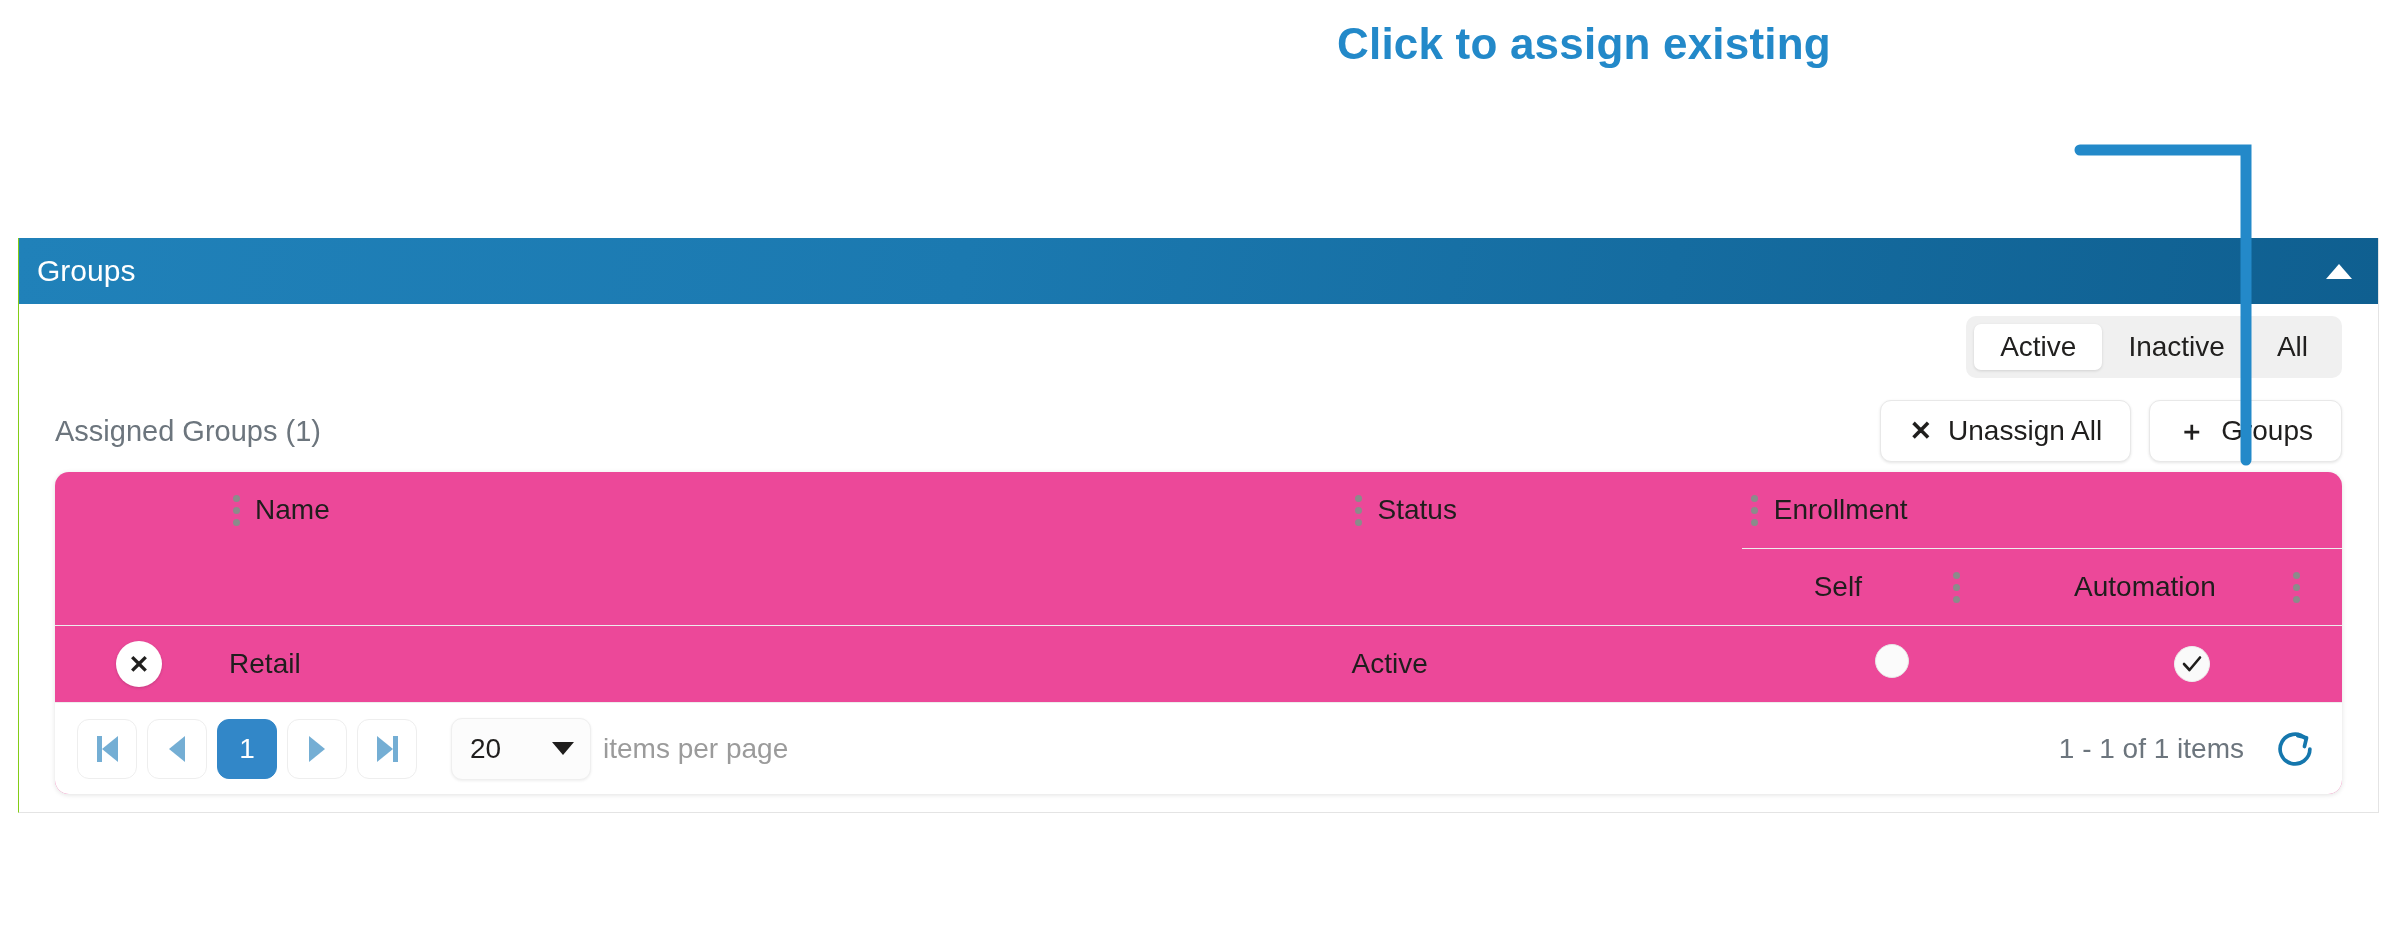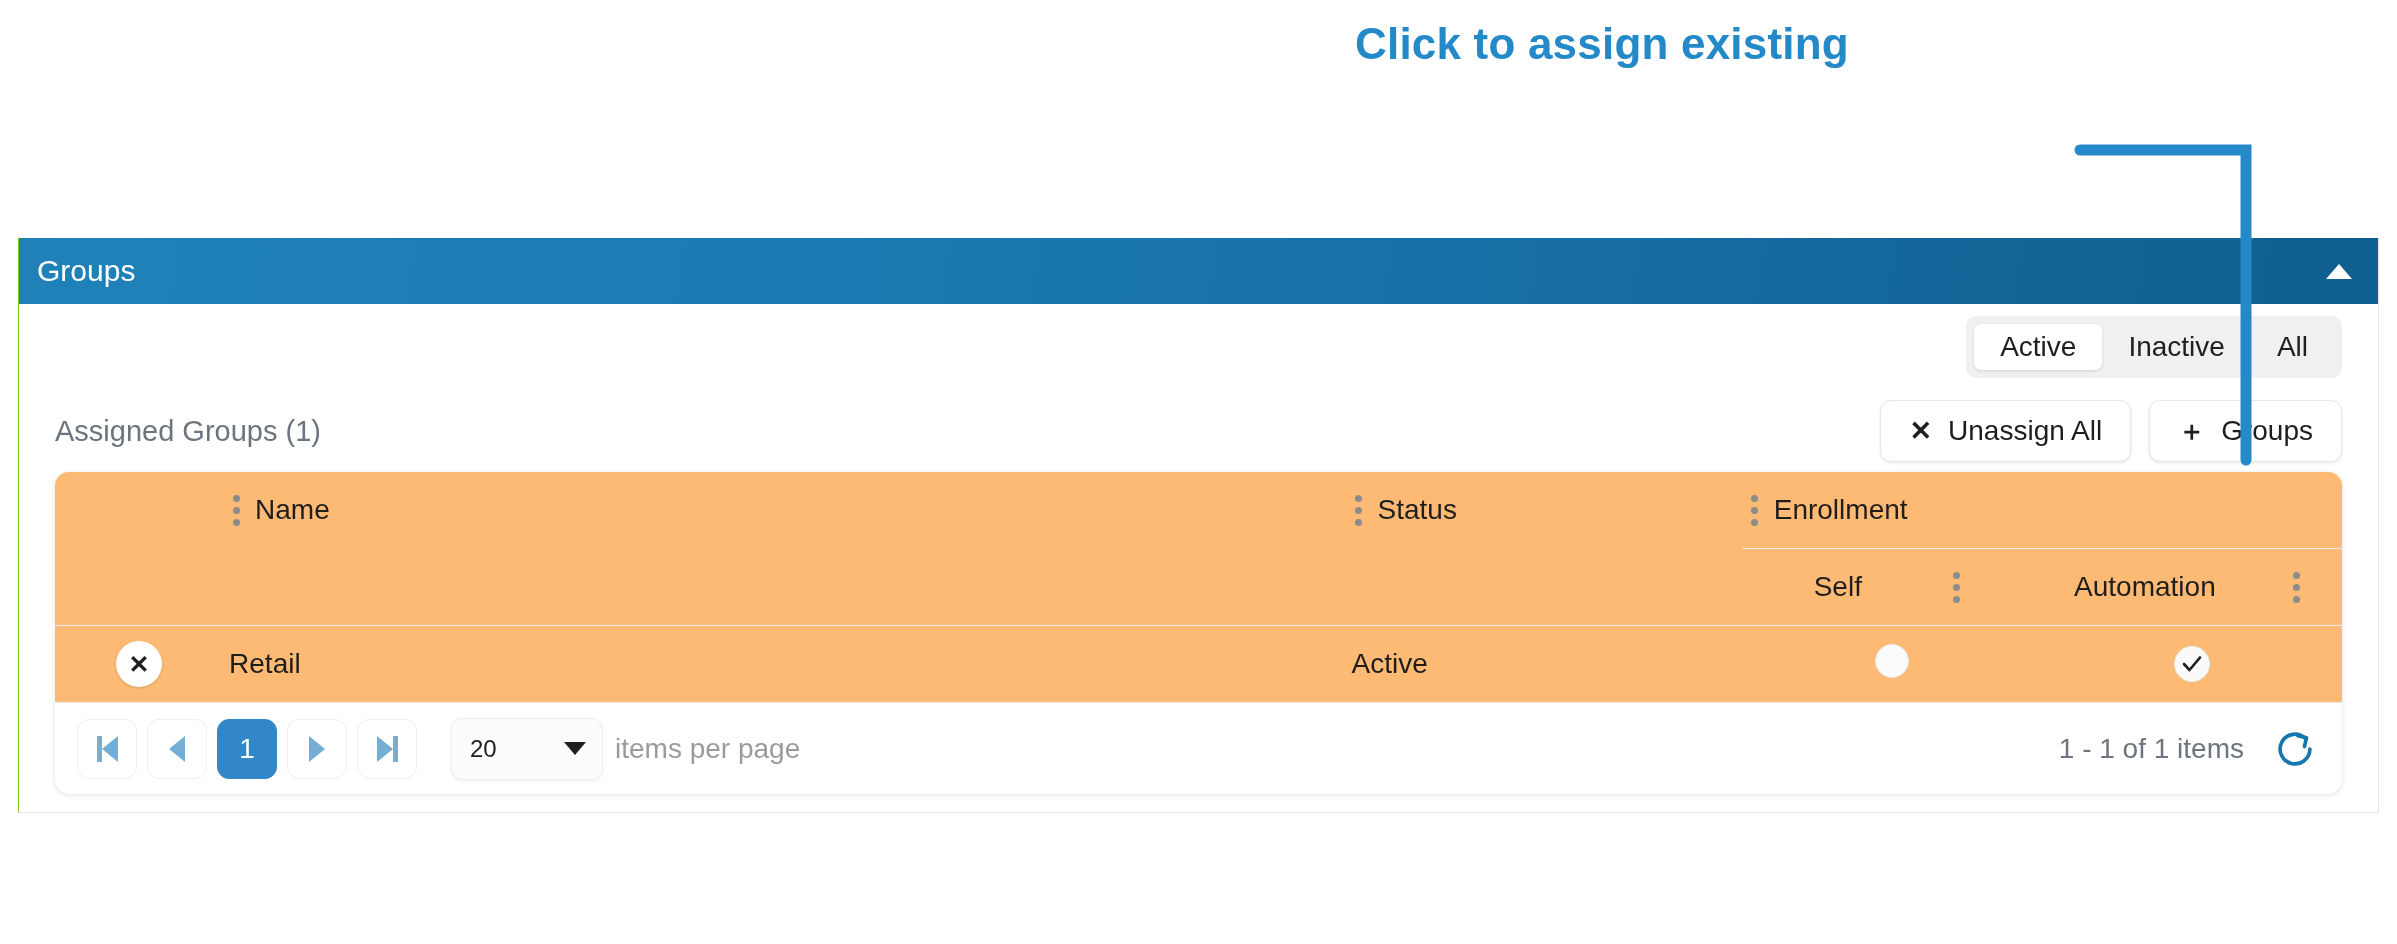--- a/index.html
+++ b/index.html
@@ -26,21 +26,20 @@
     z-index: 50;
   }
   .annot-text {
     position: absolute;
     color: #2389c9;
     font-weight: bold;
     font-size: 44px;
     letter-spacing: 0.2px;
     white-space: nowrap;
     line-height: 1.0;
-    margin-left: 18px;
   }
   #annot-line-1 { left: 1337px; top: 22px; }
   #annot-line-2 { left: 1330px; top: 128px; }
 
   
   #panel {
     position: absolute;
     left: 18px;
     top: 238px;
     width: 2361px;
@@ -147,21 +146,21 @@
   .btn-glyph {
     font-size: 27px;
     line-height: 1;
     color: #1f1e1d;
     font-weight: 700;
   }
 
   
   #grid-card {
     margin: 0 18px;
-    background: #fdba74;
+    background: #ec4899;
     border-radius: 14px;
     box-shadow: 0 1px 5px rgba(0,0,0,0.12);
     overflow: hidden;
   }
   table#grid {
     width: 100%;
     border-collapse: collapse;
     table-layout: fixed;
   }
   #grid th, #grid td {
@@ -291,30 +290,30 @@
     border-top: 13px solid transparent;
     border-bottom: 13px solid transparent;
     border-left: 16px solid #74aed4;
   }
   .bar-v {
     width: 5px; height: 26px;
     background: #74aed4;
   }
   #page-size {
     margin-left: 24px;
-    width: 152px; height: 62px;
+    width: 140px; height: 62px;
     border-radius: 11px;
     background: #fcfcfc;
     border: 1px solid #efefef;
     display: inline-flex;
     align-items: center;
     justify-content: space-between;
     padding: 0 16px 0 18px;
     box-sizing: border-box;
-    font-size: 24px;
+    font-size: 28px;
     color: #1f1e1d;
     cursor: pointer;
     box-shadow: 0 1px 3px rgba(0,0,0,0.07);
   }
   .caret-down-sm {
     width: 0; height: 0;
     border-left: 11px solid transparent;
     border-right: 11px solid transparent;
     border-top: 13px solid #1f1e1d;
   }

